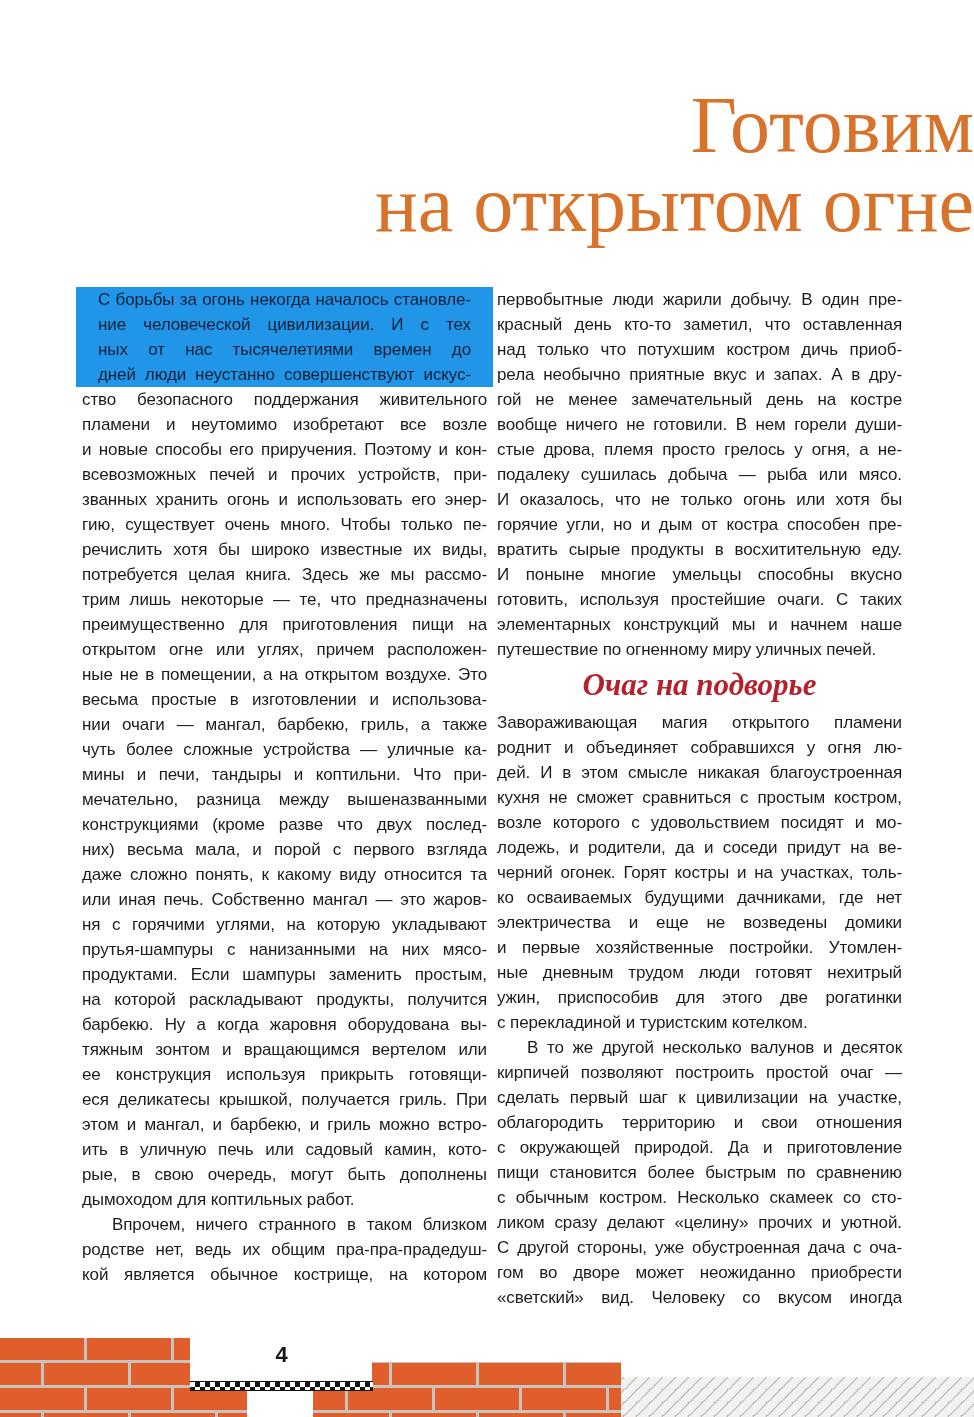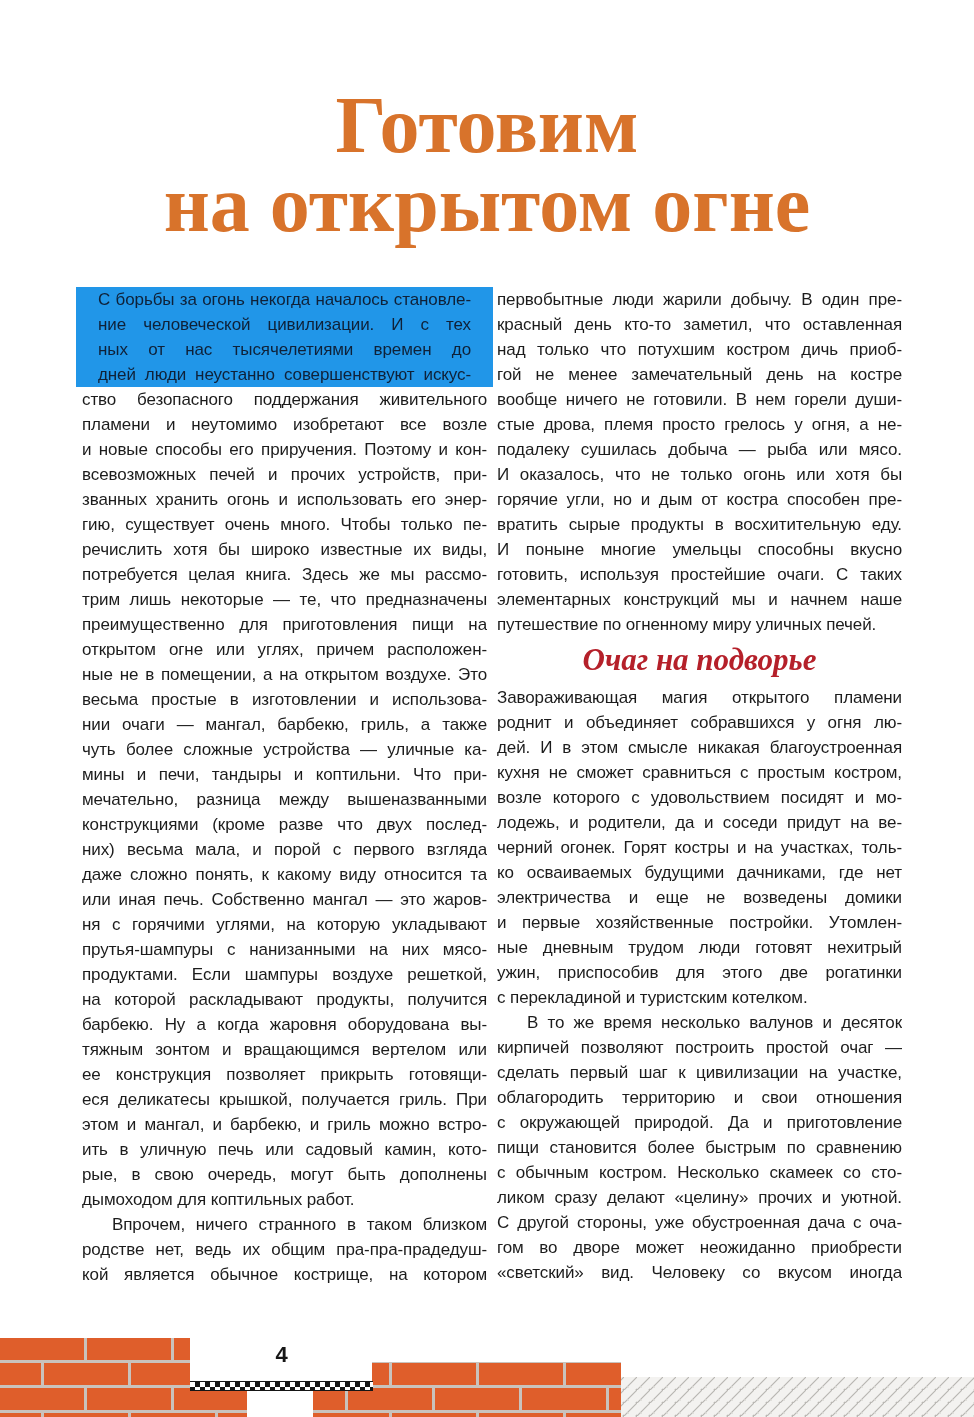--- a/index.html
+++ b/index.html
@@ -5,23 +5,23 @@
   * { margin:0; padding:0; box-sizing:border-box; }
   html,body { background:#ffffff; }
   body {
     position:relative;
     width:974px; height:1417px;
     overflow:hidden;
     font-family:"Liberation Sans", sans-serif;
   }
   .page-title {
     position:absolute; top:86px; left:0; width:100%;
-    text-align:center;
+    text-align:right;
     font-family:"Liberation Serif", serif;
-    font-weight:bold;
+    font-weight:normal;
     font-size:80px; line-height:79px;
     color:var(--title-orange,#d8732b);
     letter-spacing:0px;
   }
   .col {
     position:absolute; top:287px; width:405px;
     color:var(--body-ink,#1c1c1c);
   }
   #left-col  { left:82px; }
   #right-col { left:497px; }
@@ -88,38 +88,39 @@
       <div class="line">нии очаги — мангал, барбекю, гриль, а также</div>
       <div class="line">чуть более сложные устройства — уличные ка-</div>
       <div class="line">мины и печи, тандыры и коптильни. Что при-</div>
       <div class="line">мечательно, разница между вышеназванными</div>
       <div class="line">конструкциями (кроме разве что двух послед-</div>
       <div class="line">них) весьма мала, и порой с первого взгляда</div>
       <div class="line">даже сложно понять, к какому виду относится та</div>
       <div class="line">или иная печь. Собственно мангал — это жаров-</div>
       <div class="line">ня с горячими углями, на которую укладывают</div>
       <div class="line">прутья-шампуры с нанизанными на них мясо-</div>
-      <div class="line">продуктами. Если шампуры воздухе решеткой,</div>
+      <div class="line">продуктами. Если шампуры заменить простым,</div>
       <div class="line">на которой раскладывают продукты, получится</div>
       <div class="line">барбекю. Ну а когда жаровня оборудована вы-</div>
       <div class="line">тяжным зонтом и вращающимся вертелом или</div>
-      <div class="line">ее конструкция позволяет прикрыть готовящи-</div>
+      <div class="line">ее конструкция используя прикрыть готовящи-</div>
       <div class="line">еся деликатесы крышкой, получается гриль. При</div>
       <div class="line">этом и мангал, и барбекю, и гриль можно встро-</div>
       <div class="line">ить в уличную печь или садовый камин, кото-</div>
       <div class="line">рые, в свою очередь, могут быть дополнены</div>
       <div class="line end">дымоходом для коптильных работ.</div>
       <div class="line ind">Впрочем, ничего странного в таком близком</div>
       <div class="line">родстве нет, ведь их общим пра-пра-прадедуш-</div>
       <div class="line">кой является обычное кострище, на котором</div>
     </div>
   <div id="right-col" class="col">
       <div class="line">первобытные люди жарили добычу. В один пре-</div>
       <div class="line">красный день кто-то заметил, что оставленная</div>
       <div class="line">над только что потухшим костром дичь приоб-</div>
+      <div class="line">рела необычно приятные вкус и запах. А в дру-</div>
       <div class="line">гой не менее замечательный день на костре</div>
       <div class="line">вообще ничего не готовили. В нем горели души-</div>
       <div class="line">стые дрова, племя просто грелось у огня, а не-</div>
       <div class="line">подалеку сушилась добыча — рыба или мясо.</div>
       <div class="line">И оказалось, что не только огонь или хотя бы</div>
       <div class="line">горячие угли, но и дым от костра способен пре-</div>
       <div class="line">вратить сырые продукты в восхитительную еду.</div>
       <div class="line">И поныне многие умельцы способны вкусно</div>
       <div class="line">готовить, используя простейшие очаги. С таких</div>
       <div class="line">элементарных конструкций мы и начнем наше</div>
@@ -131,21 +132,21 @@
       <div class="line">кухня не сможет сравниться с простым костром,</div>
       <div class="line">возле которого с удовольствием посидят и мо-</div>
       <div class="line">лодежь, и родители, да и соседи придут на ве-</div>
       <div class="line">черний огонек. Горят костры и на участках, толь-</div>
       <div class="line">ко осваиваемых будущими дачниками, где нет</div>
       <div class="line">электричества и еще не возведены домики</div>
       <div class="line">и первые хозяйственные постройки. Утомлен-</div>
       <div class="line">ные дневным трудом люди готовят нехитрый</div>
       <div class="line">ужин, приспособив для этого две рогатинки</div>
       <div class="line end">с перекладиной и туристским котелком.</div>
-      <div class="line ind">В то же время несколько валунов и десяток</div>
+      <div class="line ind">В то же другой несколько валунов и десяток</div>
       <div class="line">кирпичей позволяют построить простой очаг —</div>
       <div class="line">сделать первый шаг к цивилизации на участке,</div>
       <div class="line">облагородить территорию и свои отношения</div>
       <div class="line">с окружающей природой. Да и приготовление</div>
       <div class="line">пищи становится более быстрым по сравнению</div>
       <div class="line">с обычным костром. Несколько скамеек со сто-</div>
       <div class="line">ликом сразу делают «целину» прочих и уютной.</div>
       <div class="line">С другой стороны, уже обустроенная дача с оча-</div>
       <div class="line">гом во дворе может неожиданно приобрести</div>
       <div class="line">«светский» вид. Человеку со вкусом иногда</div>

